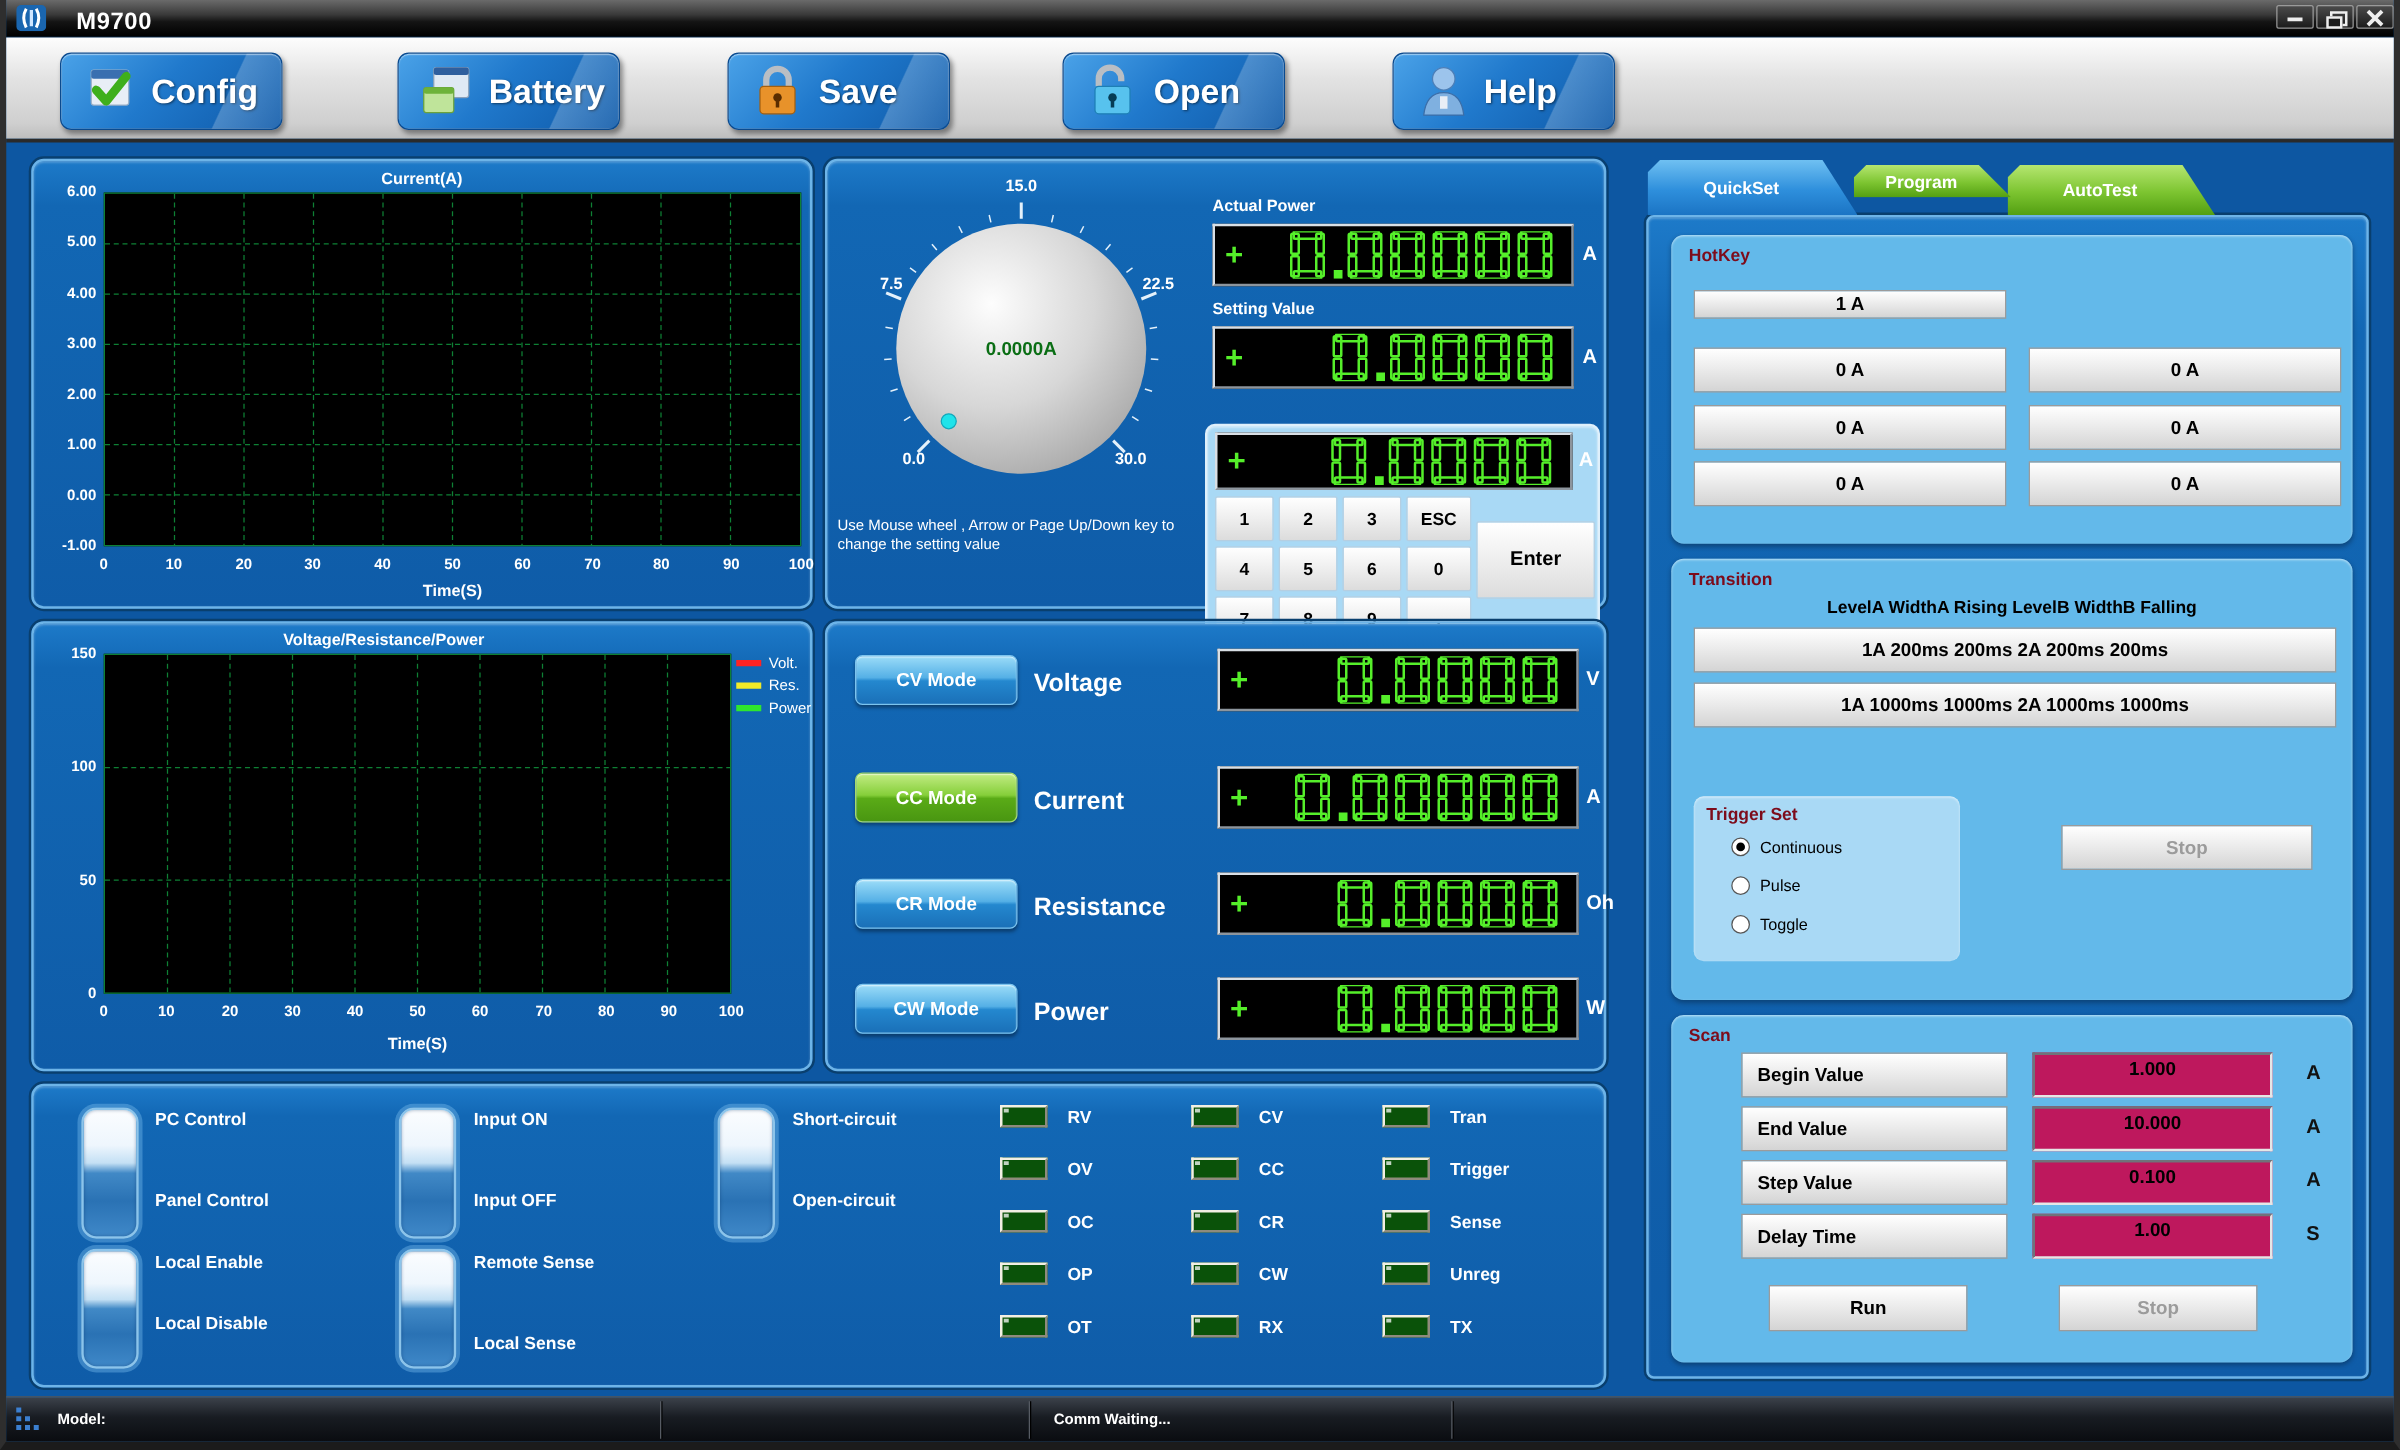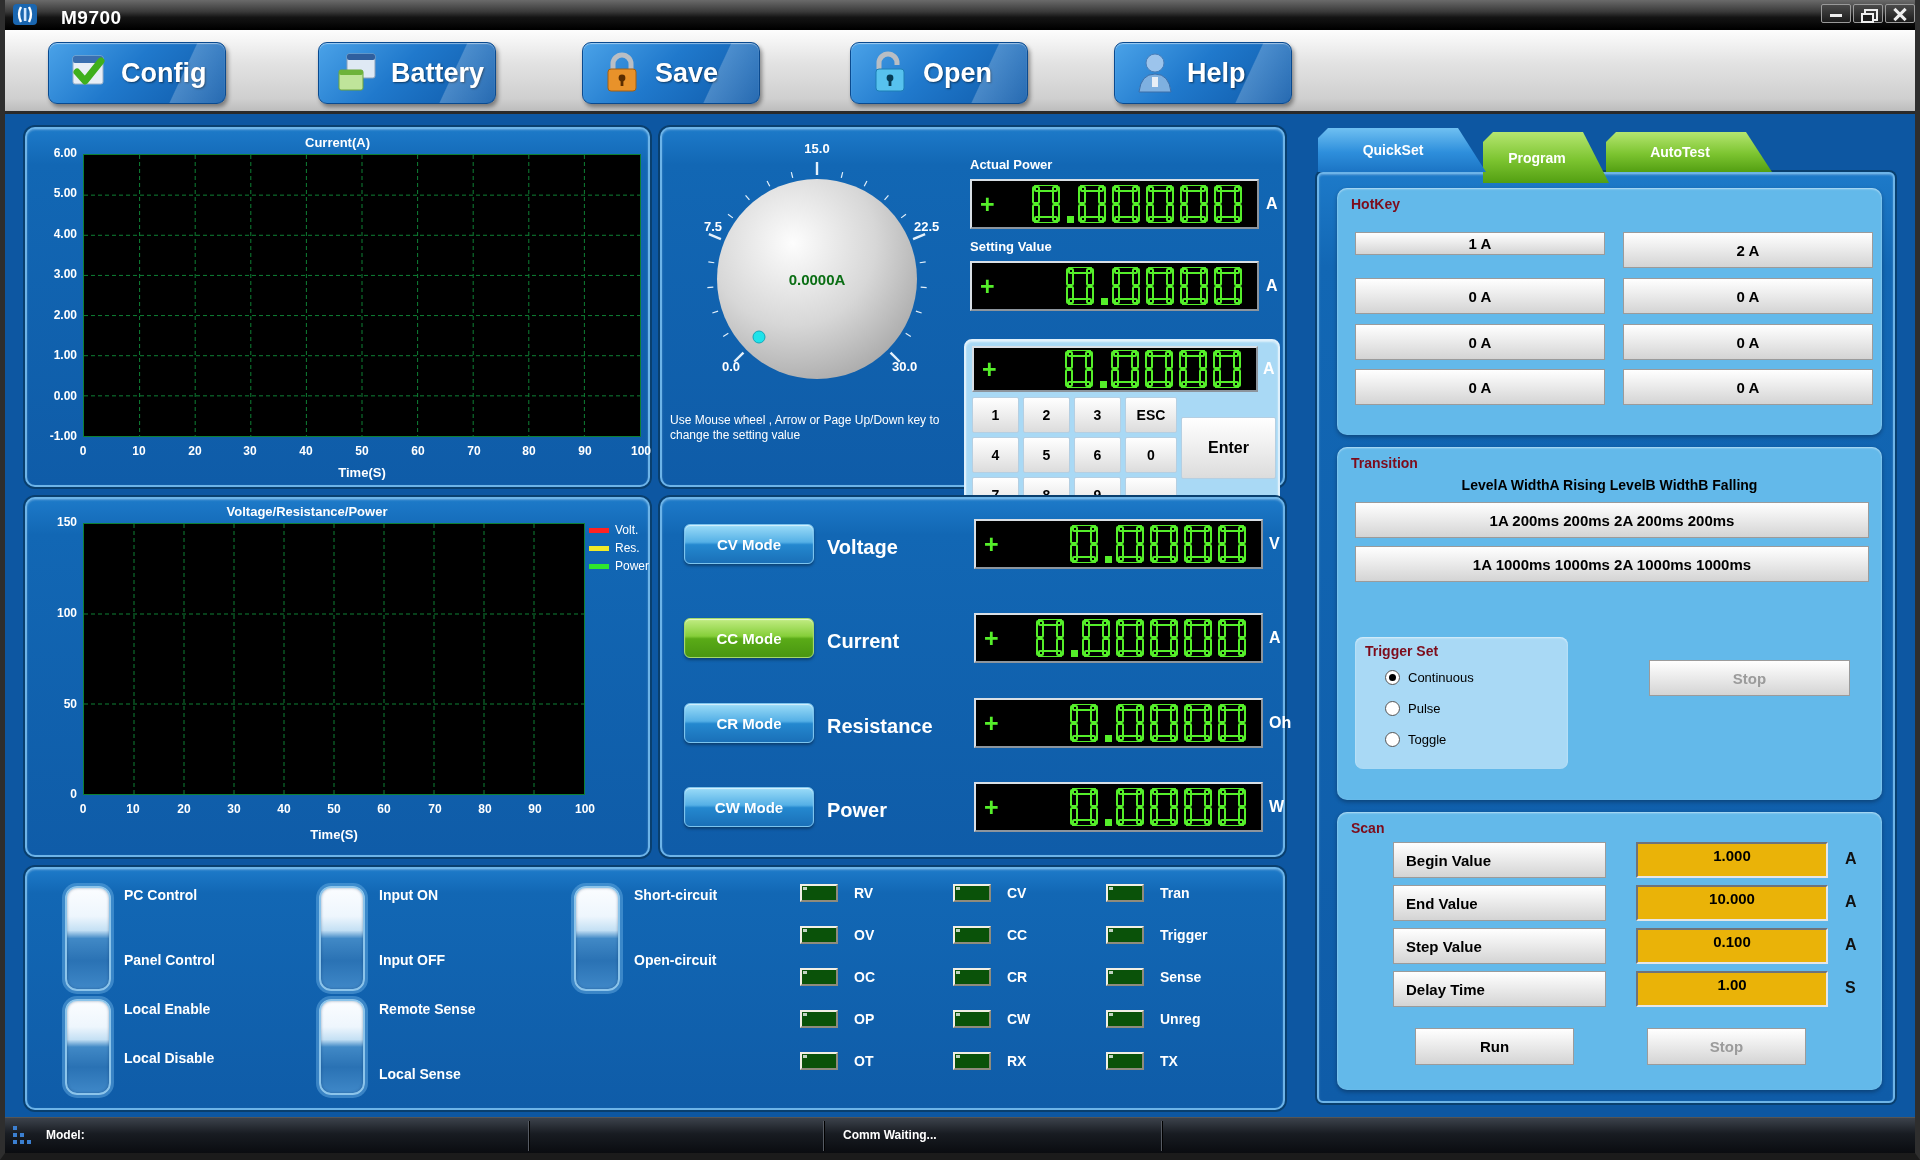--- a/index.html
+++ b/index.html
@@ -91,22 +91,22 @@
   .graybtn{position:absolute;background:linear-gradient(180deg,#fff 0%,#ececec 45%,#d4d4d4 100%);
     border:1px solid #9b9b9b;color:#000;font-size:15px;font-weight:bold;cursor:pointer;
     display:flex;align-items:center;justify-content:center;}
   .graybtn.disabled{color:#9b9b9b;}
   .graybtn.left{justify-content:flex-start;padding-left:12px;}
   .th-header{position:absolute;width:100%;text-align:center;color:#000;font-size:14px;font-weight:bold;}
   .radio-row{position:absolute;display:flex;align-items:center;cursor:pointer;}
   .radio{width:15px;height:15px;border-radius:50%;background:#fff;border:1px solid #555;position:relative;margin-right:8px;}
   .radio.sel::after{content:"";position:absolute;left:3px;top:3px;width:7px;height:7px;border-radius:50%;background:#000;}
   .radio-lb{color:#000;font-size:13px;}
-  .scan-input{position:absolute;background:#eab308;border:2px solid;border-color:#6f737a #e6e6e6 #e6e6e6 #6f737a;
-    color:#000;font-size:15px;font-weight:bold;text-align:center;padding-top:3px;cursor:text;margin-left:10px;}
+  .scan-input{position:absolute;background:#be185d;border:2px solid;border-color:#6f737a #e6e6e6 #e6e6e6 #6f737a;
+    color:#000;font-size:15px;font-weight:bold;text-align:center;padding-top:3px;cursor:text;}
   
   #statusbar{position:absolute;left:-5px;bottom:0;width:1920px;height:36px;
     background:linear-gradient(180deg,#3c424b 0%,#181c22 45%,#0a0c10 100%);border-top:1px solid #555;}
   .sb-sep{position:absolute;top:3px;width:1px;height:30px;background:#565b63;box-shadow:1px 0 0 #000;}
   .sb-txt{position:absolute;top:10px;color:#fff;font-size:12px;font-weight:bold;}
 </style>
 </head>
 <body>
 
 <div id="win">
@@ -658,29 +658,28 @@
     <div class="led-lbl" style="left:1133px;top:58px">Trigger</div>
     <div class="led" style="left:1079px;top:99px"></div>
     <div class="led-lbl" style="left:1133px;top:100px">Sense</div>
     <div class="led" style="left:1079px;top:141px"></div>
     <div class="led-lbl" style="left:1133px;top:142px">Unreg</div>
     <div class="led" style="left:1079px;top:183px"></div>
     <div class="led-lbl" style="left:1133px;top:184px">TX</div>
   </div>
 
   <div class="tab tab-blue" style="left:1313px;top:128px;width:168px;height:44px">QuickSet</div>
-  <div class="tab tab-green" style="left:1478px;top:132px;width:126px;height:51px;z-index:2">Program</div>
+  <div class="tab tab-green" style="left:1478px;top:132px;width:126px;height:26px;z-index:2">Program</div>
   <div class="tab tab-green" style="left:1601px;top:132px;width:166px;height:40px;z-index:1">AutoTest</div>
 
   <div class="panel" style="left:1312px;top:172px;width:578px;height:931px;border-radius:6px">
 
     <div class="subpanel" style="left:18px;top:14px;width:545px;height:247px">
       <div class="sect-title" style="left:14px;top:8px">HotKey</div>
       <div class="graybtn" style="left:18px;top:44px;width:250px;height:23px">1 A</div>
-      <div class="graybtn" style="left:286px;top:44px;width:250px;height:36px">2 A</div>
       <div class="graybtn" style="left:18px;top:90px;width:250px;height:36px">0 A</div>
       <div class="graybtn" style="left:286px;top:90px;width:250px;height:36px">0 A</div>
       <div class="graybtn" style="left:18px;top:136px;width:250px;height:36px">0 A</div>
       <div class="graybtn" style="left:286px;top:136px;width:250px;height:36px">0 A</div>
       <div class="graybtn" style="left:18px;top:181px;width:250px;height:36px">0 A</div>
       <div class="graybtn" style="left:286px;top:181px;width:250px;height:36px">0 A</div>
     </div>
 
     <div class="subpanel" style="left:18px;top:273px;width:545px;height:353px">
       <div class="sect-title" style="left:14px;top:8px">Transition</div>

